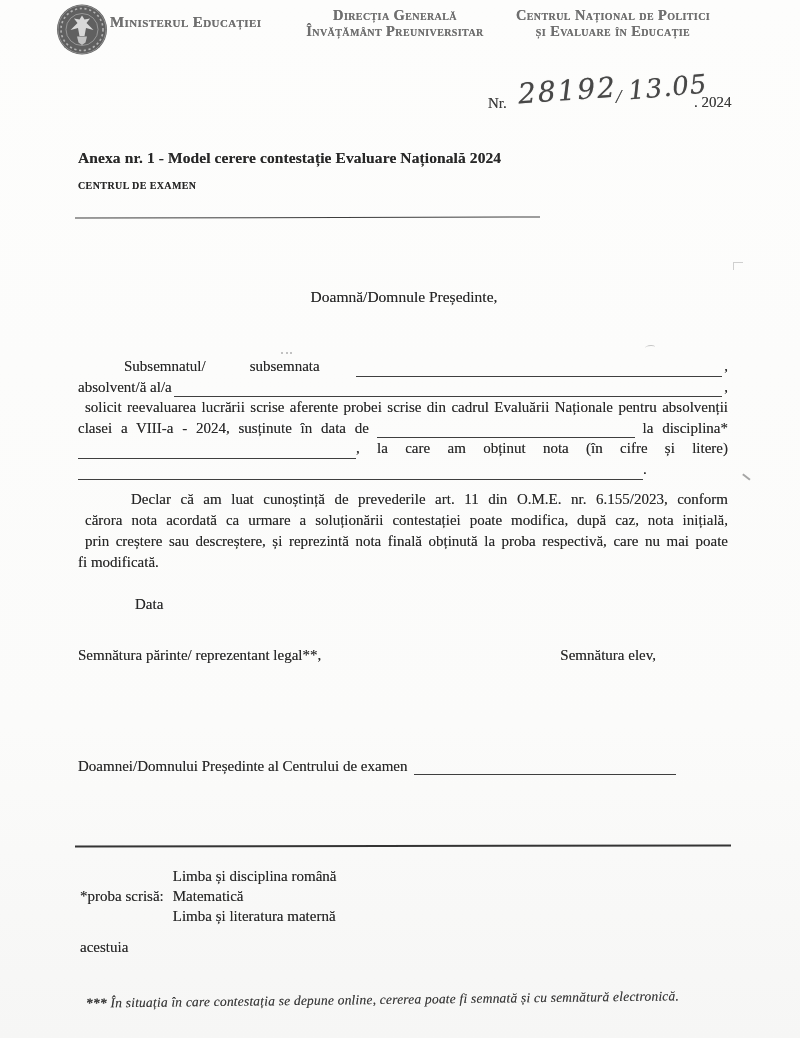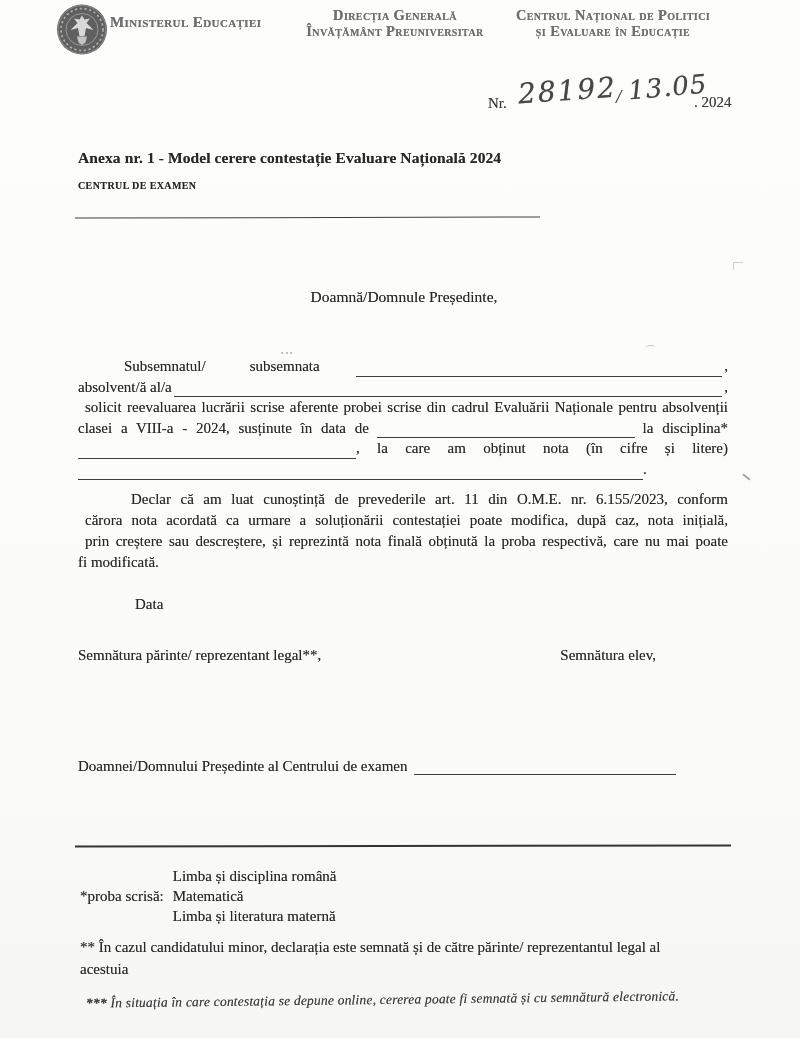--- a/index.html
+++ b/index.html
@@ -162,21 +162,20 @@
   <div class="fn1">
     <span>*proba scrisă:</span>
     <div class="items">
       <div>Limba și disciplina română</div>
       <div>Matematică</div>
       <div>Limba și literatura maternă</div>
     </div>
   </div>
 
   <div class="fn2">
-    <div>** În cazul candidatului minor, declarația este semnată și de către părinte/ reprezentantul legal al</div>
     <div>acestuia</div>
   </div>
 
   <div class="fn3">
     <span class="stars">*** </span><span>În situația în care contestația se depune online, cererea poate fi semnată și cu semnătură electronică.</span>
   </div>
 
   <div class="artifact a1"></div>
   <div class="artifact a2"></div>
   <div class="artifact a3"></div>

